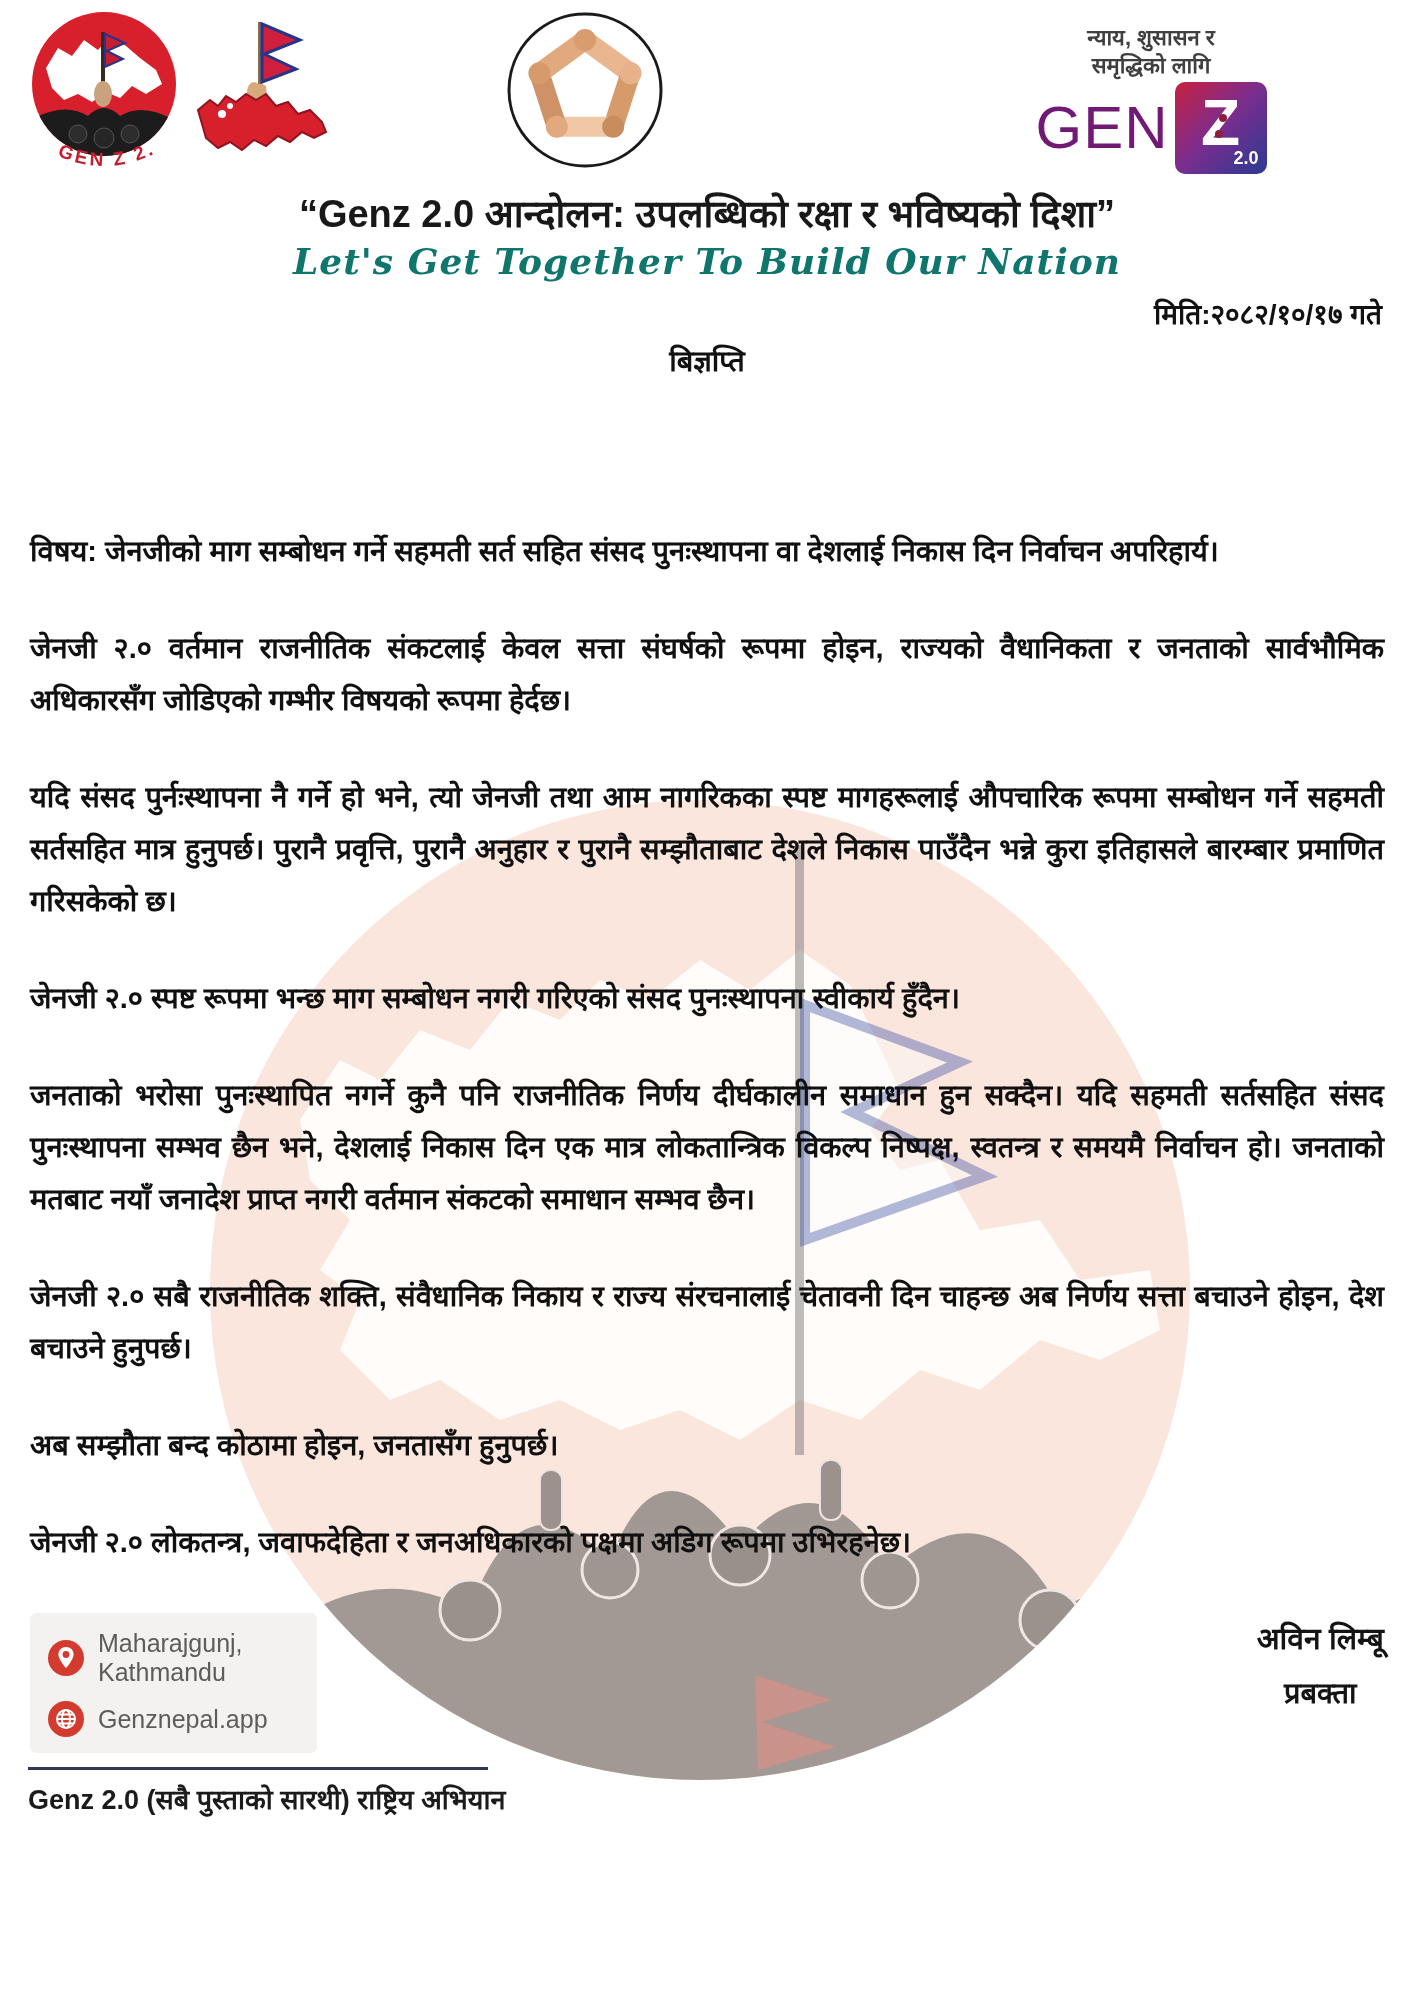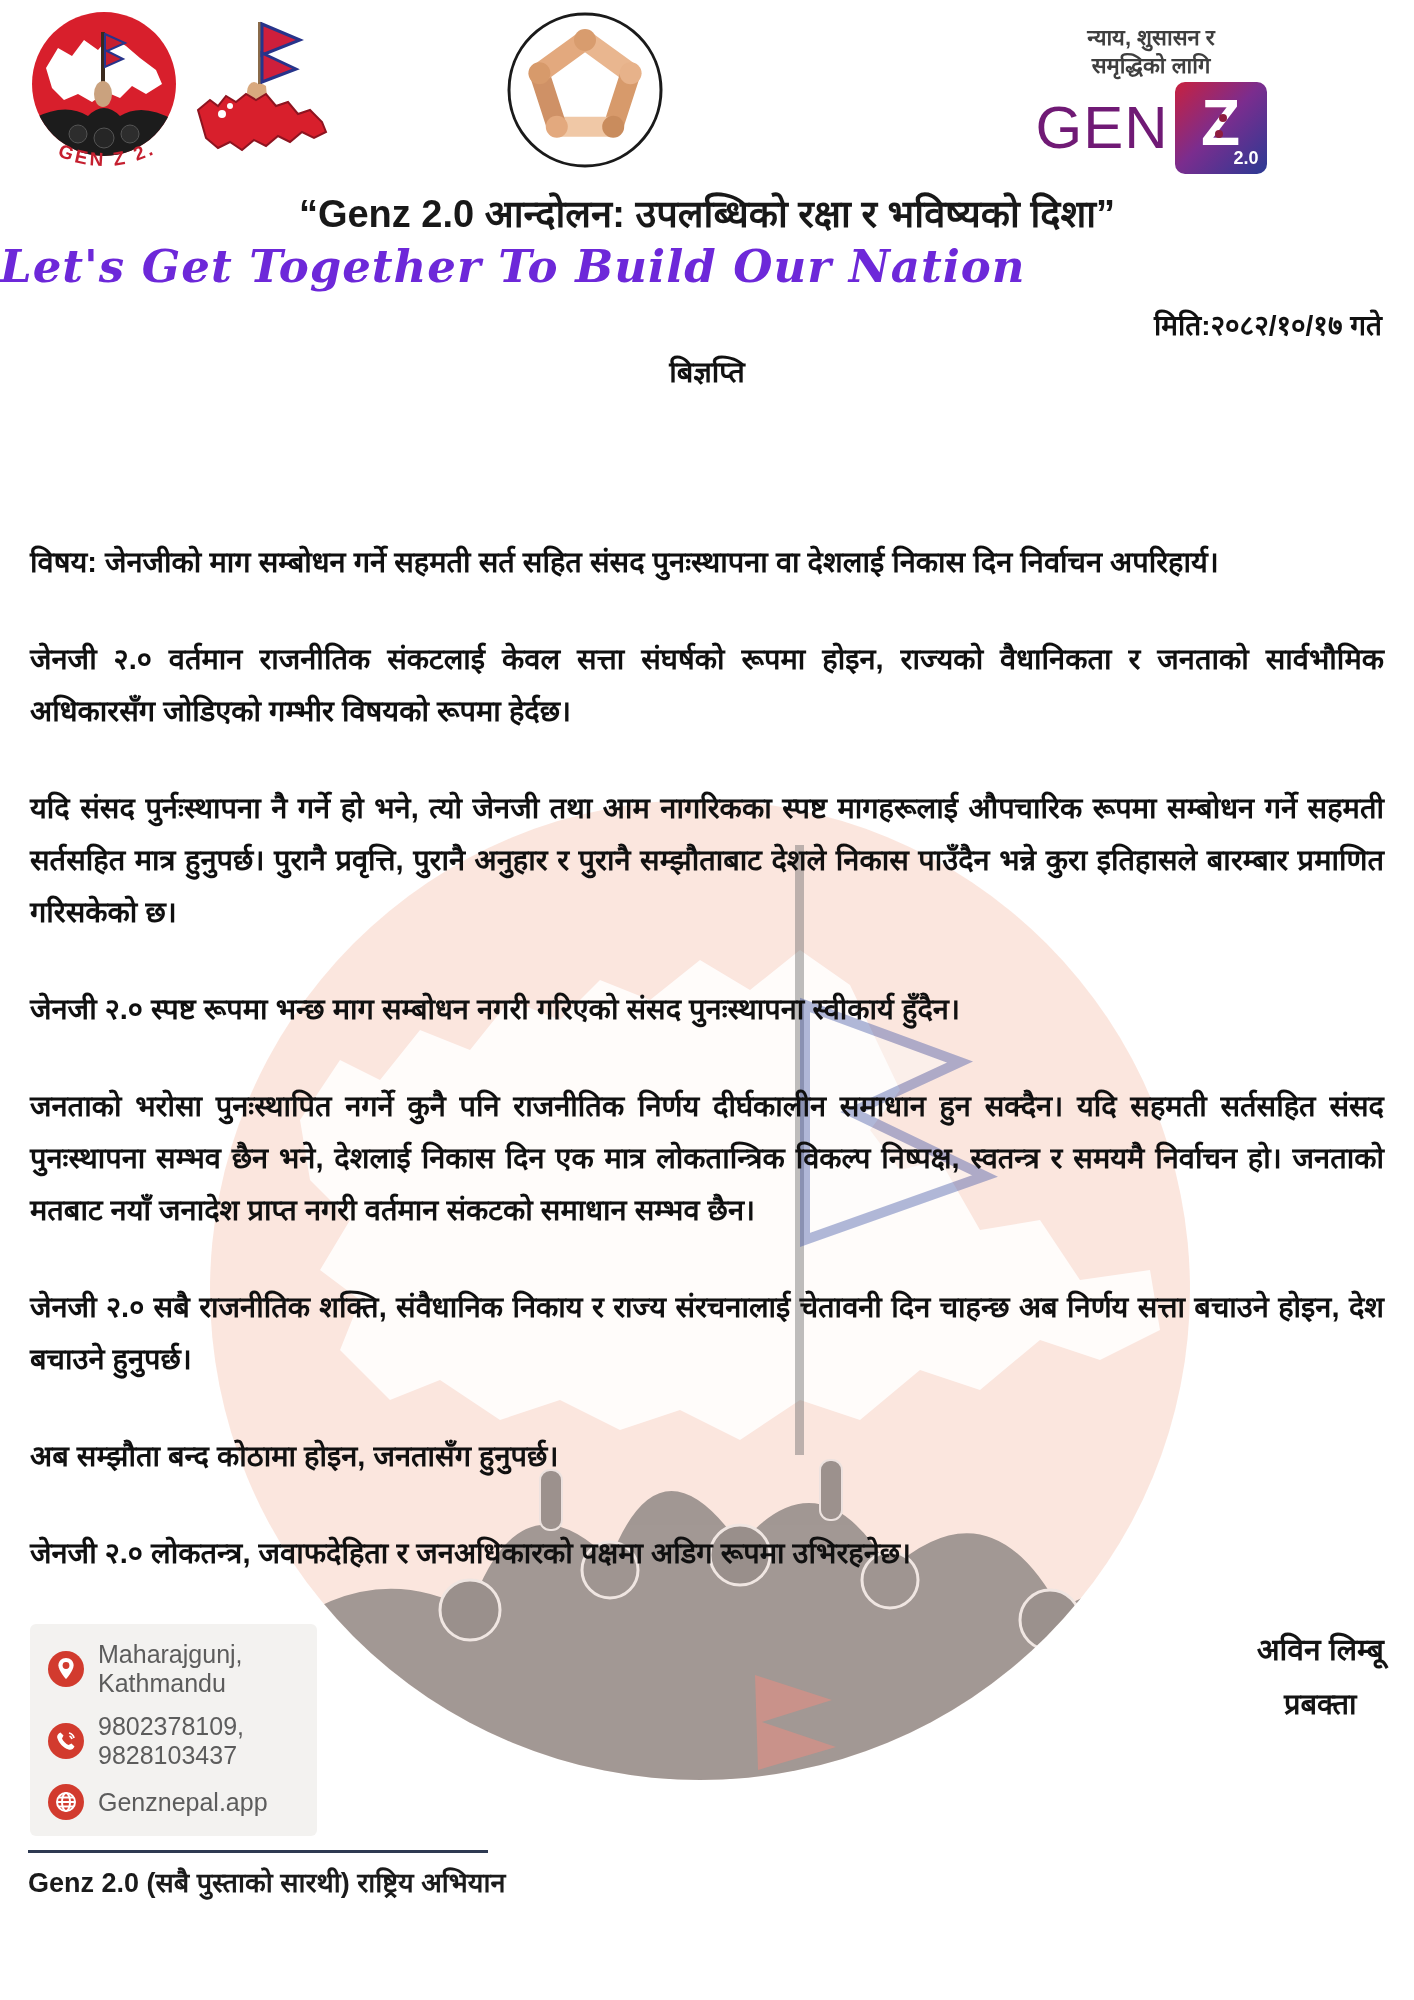--- a/index.html
+++ b/index.html
@@ -29,22 +29,22 @@
   }
   .ztile .brand-z{ font-size:64px; font-weight:800; color:#ffffff; line-height:64px; margin-top:-10px;}
   .ztile .brand-ver{ position:absolute; right:8px; bottom:5px; font-size:18px; font-weight:700; color:#ffffff; }
   .ztile .dot{ position:absolute; width:8px; height:8px; border-radius:50%; background:#8e1d3f; }
   .ztile .dot.d1{ left:44px; top:32px; }
   .ztile .dot.d2{ left:40px; top:48px; }
 
   
   .title-np{ text-align:center; font-size:38px; font-weight:700; color:#181818; margin-top:0; }
   .slogan-en{
-    text-align:left; font-family:"DejaVu Serif", serif; font-style:italic; font-weight:700;
-    font-size:45px; color:#6d28d9; margin-top:2px; letter-spacing:1px;
+    text-align:center; font-family:"DejaVu Serif", serif; font-style:italic; font-weight:700;
+    font-size:36px; color:#0f766e; margin-top:2px; letter-spacing:1px;
   }
   .date-line{ text-align:right; padding-right:32px; font-size:28px; font-weight:700; margin-top:12px; }
   .notice-heading{ text-align:center; font-size:29px; font-weight:700; margin-top:8px; }
 
   
   .body-text{ padding:146px 30px 0 30px; }
   .para{
     font-size:29px; font-weight:700; line-height:52px; color:#101010;
     text-align:justify; margin:0 0 45px 0;
   }
@@ -192,29 +192,20 @@
           <svg class="cicon" viewBox="0 0 36 36">
             <circle cx="18" cy="18" r="18" fill="#d23b2e"></circle>
             <path d="M18,7 C13.6,7 10.4,10.2 10.4,14.4 C10.4,19.6 18,28 18,28 C18,28 25.6,19.6 25.6,14.4 C25.6,10.2 22.4,7 18,7 Z" fill="#ffffff"></path>
             <circle cx="18" cy="14.5" r="3.4" fill="#d23b2e"></circle>
           </svg>
           <span class="ctext">Maharajgunj, Kathmandu</span>
         </div>
         <div class="contact-row">
           <svg class="cicon" viewBox="0 0 36 36">
             <circle cx="18" cy="18" r="18" fill="#d23b2e"></circle>
-            <path d="M12.5,9.5 L15.5,12.5 L14,15.5 C15,18 18,21 20.5,22 L23.5,20.5 L26.5,23.5 C25.5,26 23,27.5 20.5,26.5 C15,24.5 11.5,21 9.5,15.5 C8.5,13 10,10.5 12.5,9.5 Z" fill="#ffffff"></path>
-            <path d="M21,10 Q25,11 26,15" stroke="#ffffff" stroke-width="1.8" fill="none"></path>
-            <path d="M21.5,13 Q23.5,13.8 24,16" stroke="#ffffff" stroke-width="1.8" fill="none"></path>
-          </svg>
-          <span class="ctext">9802378109, 9828103437</span>
-        </div>
-        <div class="contact-row">
-          <svg class="cicon" viewBox="0 0 36 36">
-            <circle cx="18" cy="18" r="18" fill="#d23b2e"></circle>
             <circle cx="18" cy="18" r="9" fill="none" stroke="#ffffff" stroke-width="2"></circle>
             <ellipse cx="18" cy="18" rx="4" ry="9" fill="none" stroke="#ffffff" stroke-width="2"></ellipse>
             <line x1="9" y1="18" x2="27" y2="18" stroke="#ffffff" stroke-width="2"></line>
             <line x1="10.5" y1="13.5" x2="25.5" y2="13.5" stroke="#ffffff" stroke-width="2"></line>
             <line x1="10.5" y1="22.5" x2="25.5" y2="22.5" stroke="#ffffff" stroke-width="2"></line>
           </svg>
           <span class="ctext">Genznepal.app</span>
         </div>
       </div>
 

